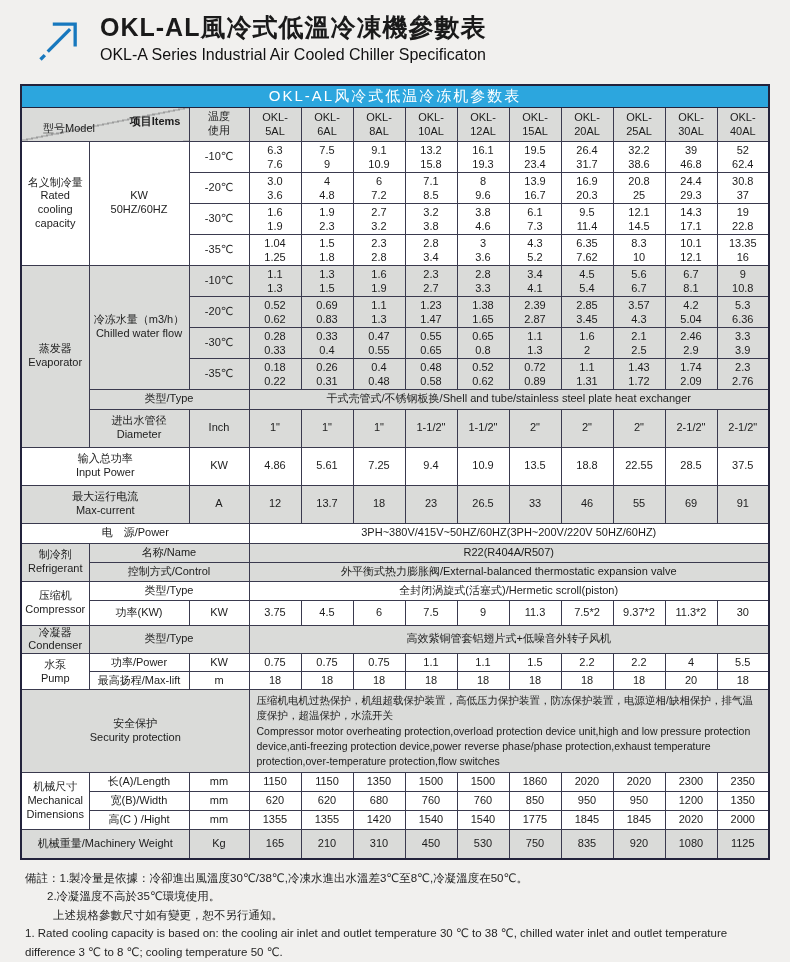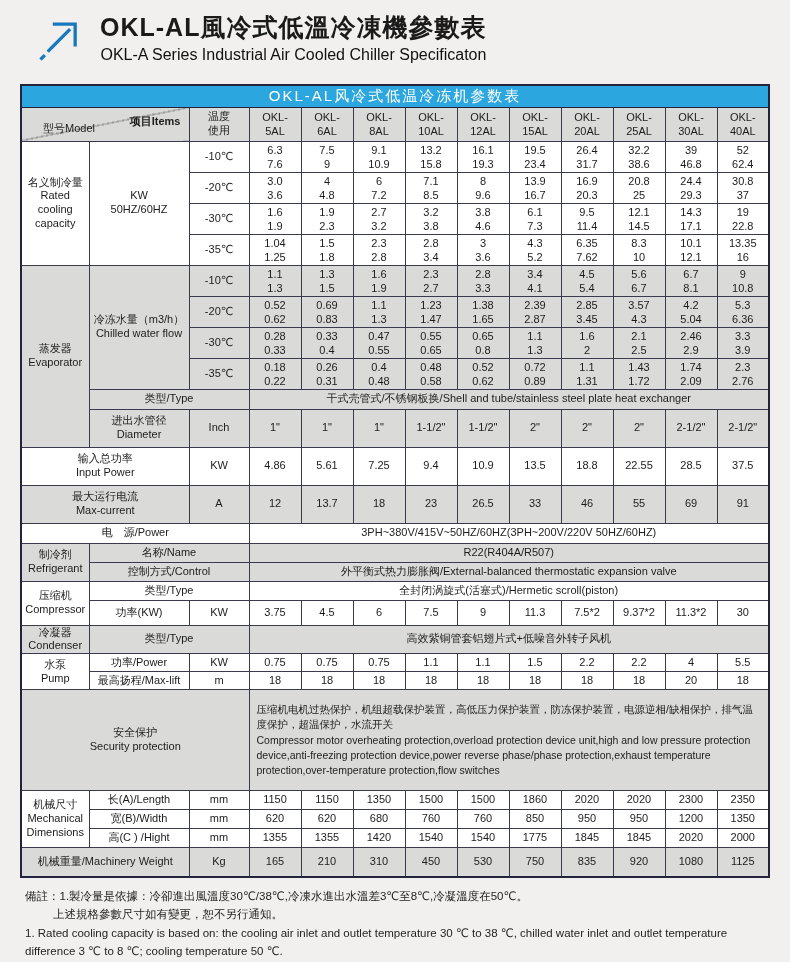--- a/index.html
+++ b/index.html
@@ -7,21 +7,21 @@
     width:790px;height:962px;overflow:hidden;
     background:#f1f0ee;
     font-family:"Liberation Sans","DejaVu Sans",sans-serif;
     color:#1c1c1c;
   }
   
   .page-header{display:flex;align-items:flex-start;padding:12px 0 0 34px;height:70px;}
   .logo{width:52px;height:52px;margin-top:2px;flex:0 0 auto;}
   .titles{margin-left:14px;}
   .title-zh{font-size:25px;font-weight:bold;letter-spacing:1px;color:#1a1a1a;line-height:30px;}
-  .title-en{font-size:16px;color:#111;line-height:22px;margin-top:2px;text-align:right;}
+  .title-en{font-size:16px;color:#111;line-height:22px;margin-top:2px;}
   
   table{
     border-collapse:collapse;table-layout:fixed;
     width:750px;margin:2px 0 0 20px;
     border:2px solid #23233c;
     background:#fff;
   }
   td{
     border:1px solid #3a3a4e;
     font-size:11px;text-align:center;vertical-align:middle;
@@ -39,21 +39,21 @@
     position:relative;
     background:
       linear-gradient(to bottom right,
         rgba(0,0,0,0) calc(50% - 0.7px),
         #9a9a9a calc(50% - 0.7px),
         #9a9a9a calc(50% + 0.7px),
         rgba(0,0,0,0) calc(50% + 0.7px)) #dadbd9 !important;
   }
   .corner-model{position:absolute;left:21px;bottom:5px;font-size:11px;}
   .corner-items{position:absolute;right:8px;top:7px;font-size:11px;font-weight:bold;}
-  td.sec{text-align:left;padding:12px 7px;font-size:10.5px;}
+  td.sec{text-align:left;padding:3px 7px;font-size:10.5px;}
   td.sec .zh{line-height:15px;margin-bottom:1px;}
   td.sec .en{line-height:15px;}
   
   .notes{margin:9px 0 0 25px;width:742px;font-size:11.5px;color:#242424;line-height:1.62;}
   .notes .ind1{padding-left:22px;}
   .notes .ind2{padding-left:28px;}
 </style>
 </head>
 <body>
 
@@ -688,15 +688,16 @@
         <td>835</td>
         <td>920</td>
         <td>1080</td>
         <td>1125</td>
       </tr>
   </tbody>
 </table>
 
 <div class="notes">
   <div>備註：1.製冷量是依據：冷卻進出風溫度30℃/38℃,冷凍水進出水溫差3℃至8℃,冷凝溫度在50℃。</div>
+  <div class="ind1">2.冷凝溫度不高於35℃環境使用。</div>
   <div class="ind2">上述規格參數尺寸如有變更，恕不另行通知。</div>
   <div>1. Rated cooling capacity is based on: the cooling air inlet and outlet temperature 30 ℃ to 38 ℃, chilled water inlet and outlet temperature difference 3 ℃ to 8 ℃; cooling temperature 50 ℃.</div>
 </div>
 
 </body></html>

